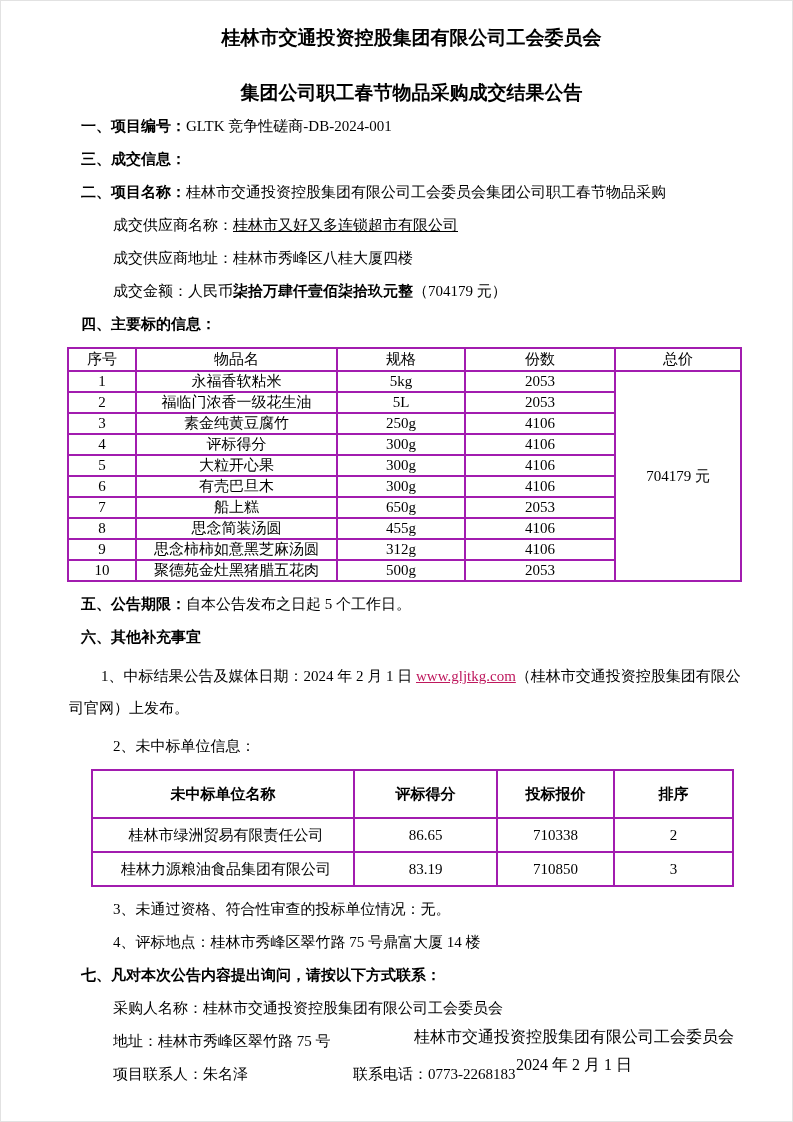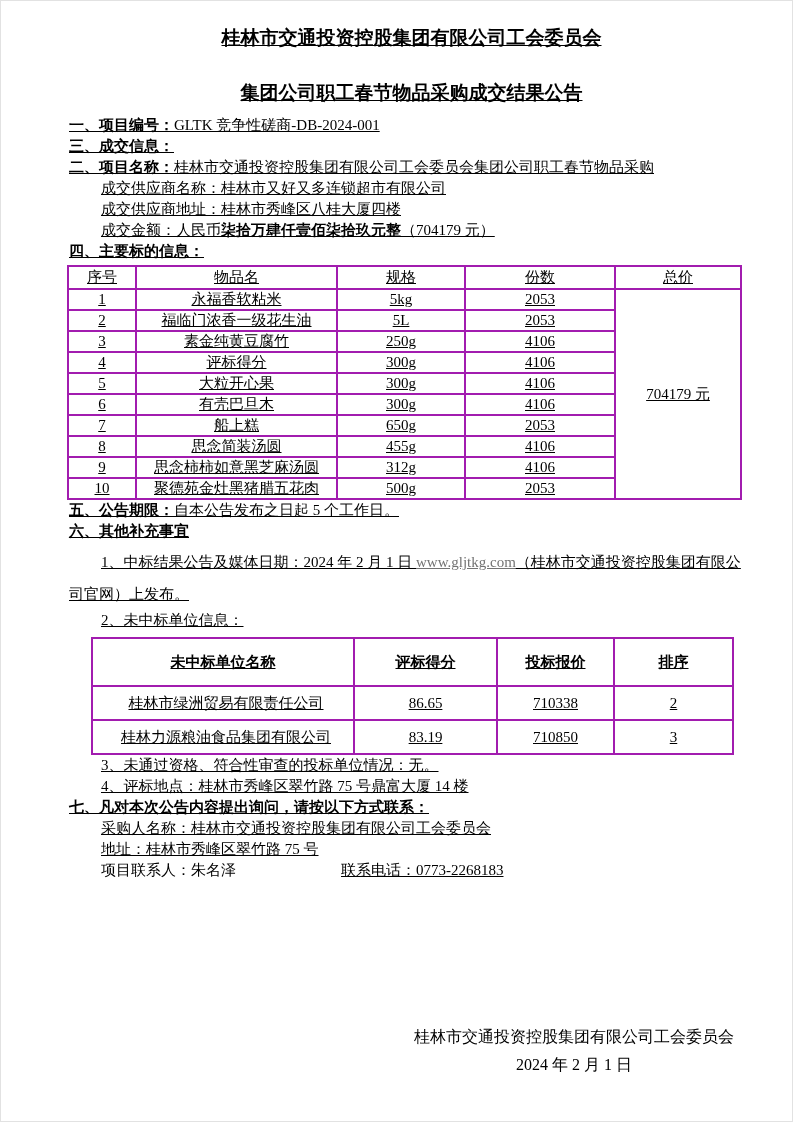--- a/index.html
+++ b/index.html
@@ -11,35 +11,34 @@
     font-family: "Liberation Serif", serif;
     font-size: 15px;
     position: relative;
     overflow: hidden;
   }
   .page {
     width: 793px; height: 1122px;
     border: 1px solid #e2e2e2;
     padding: 26px 38px 0 68px;
     position: relative;
-    text-decoration: underline;
   }
   .title {
     text-align: center;
     font-weight: bold;
     font-size: 19px;
     line-height: 22px;
     margin: 0 0 33px 0;
   }
   .title2 { margin: 0 0 11px 0; }
-  p.line { margin: 0; line-height: 21px; }
+  p.line { margin: 12px; line-height: 21px; }
   .b { font-weight: bold; }
   .u { text-decoration: underline; }
   .ind { padding-left: 32px; }
-  a.doclink { color: #737373; text-decoration: underline; cursor: pointer; }
+  a.doclink { color: #be185d; text-decoration: underline; cursor: pointer; }
 
   
   .loose { line-height: 32px; margin: 4px 0 0 0; text-indent: 32px; }
 
   table { border-collapse: collapse; table-layout: fixed; }
   td, th { border: 2px solid #a21caf; padding: 0 2px; text-align: center; font-size: 15px; font-weight: normal; overflow: hidden; white-space: nowrap; }
 
   .items-table { width: 673px; margin: 3px 0 0 -2px; }
   .items-table th { height: 23px; }
   .items-table td { height: 21px; }

